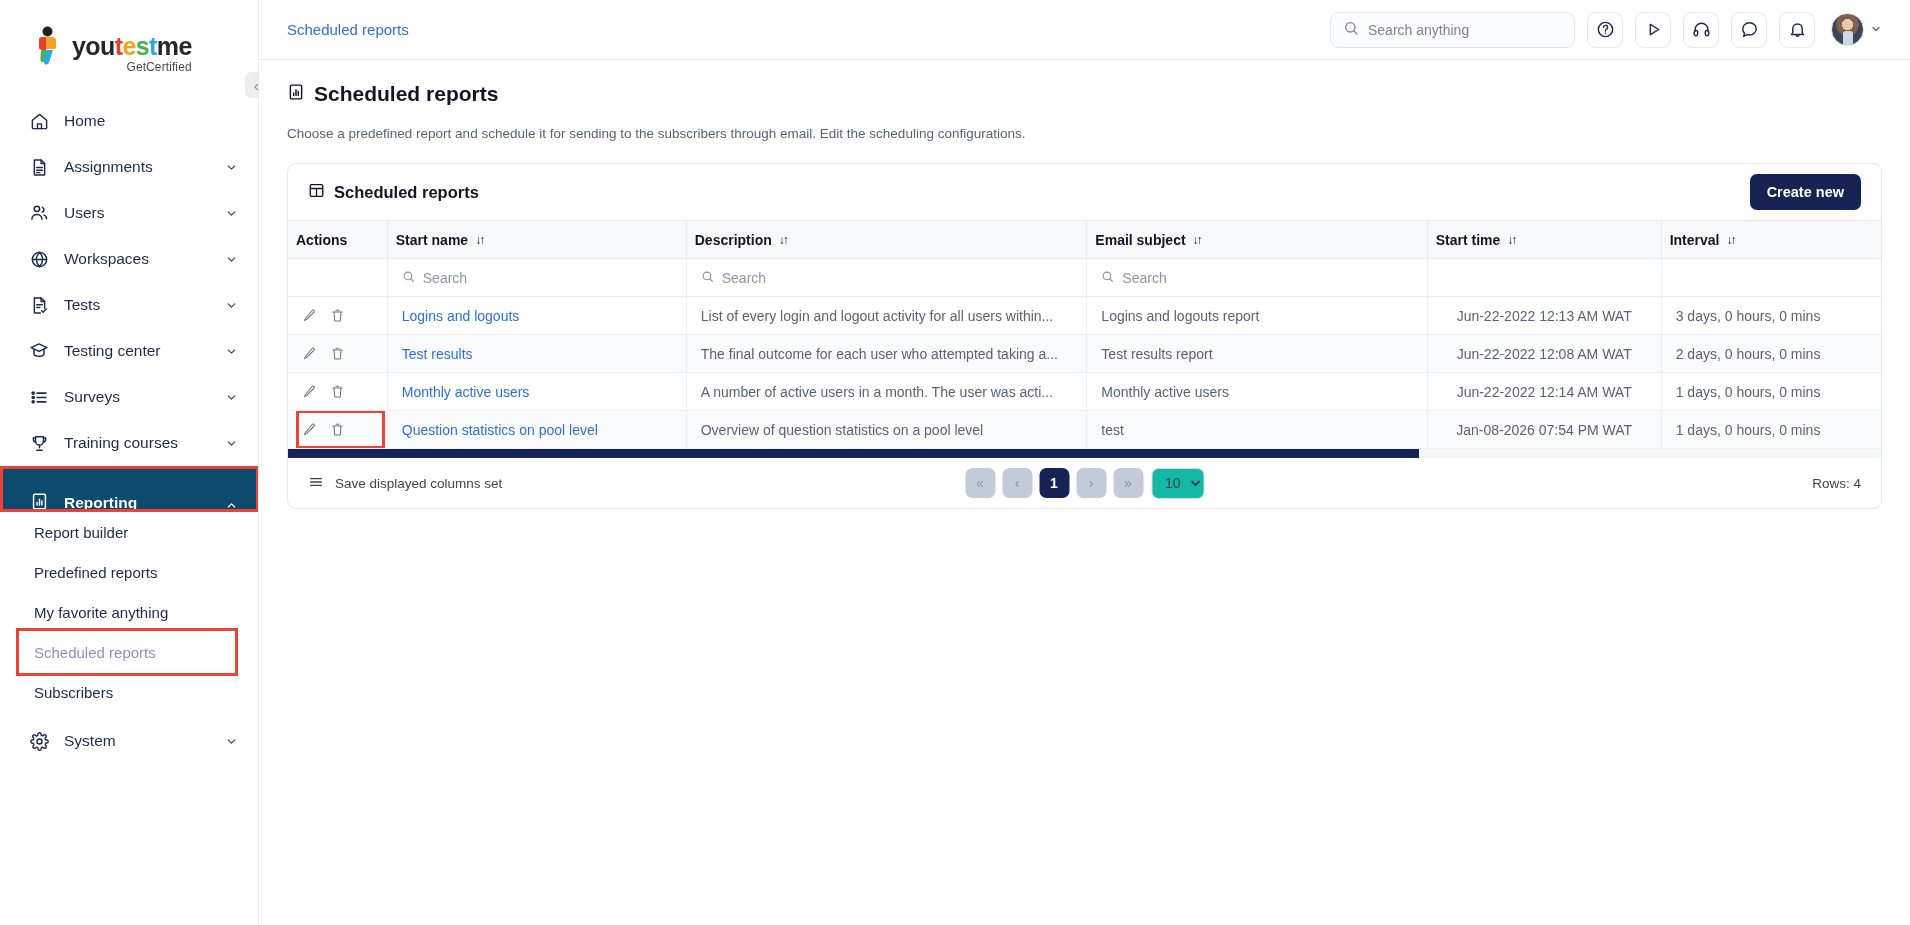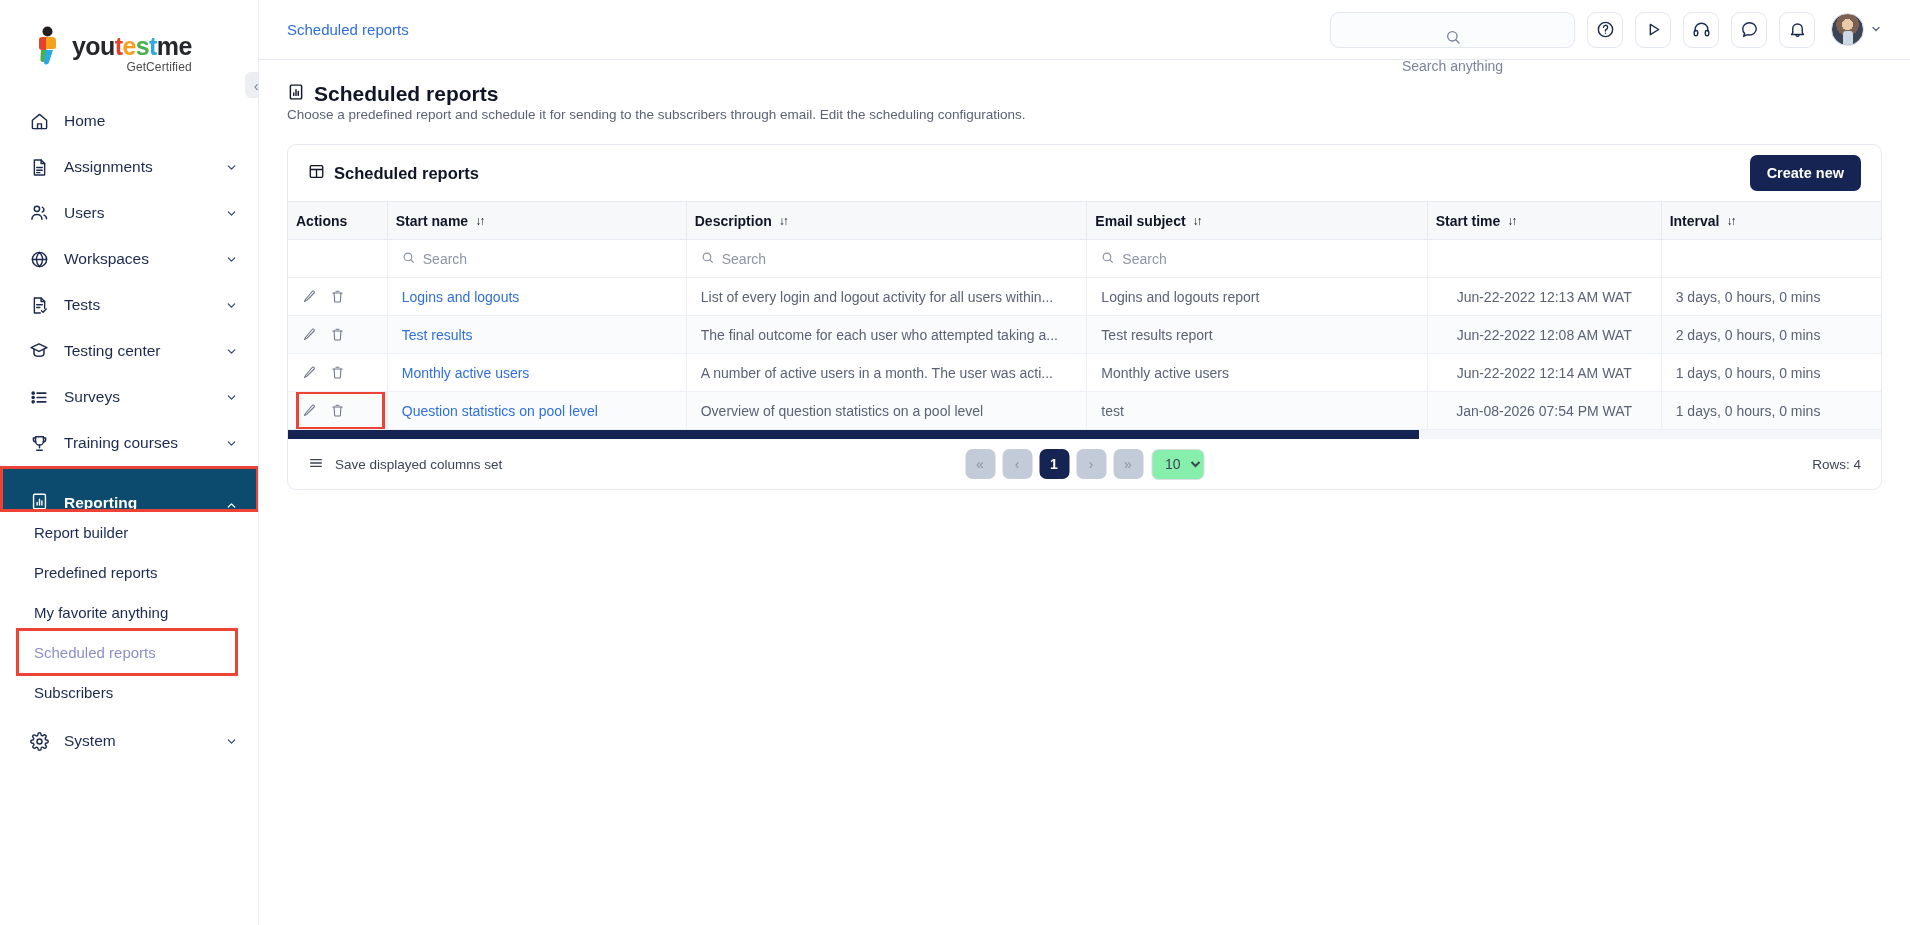--- a/index.html
+++ b/index.html
@@ -103,21 +103,21 @@
   }
   .breadcrumb {
     font-size: 15px; color: #2f6fdd; cursor: pointer;
   }
   .topbar-right {
     margin-left: auto; display: flex; align-items: center; gap: 12px;
   }
   .searchbox {
     width: 245px; height: 36px; border: 1px solid #e3e7ee;
     border-radius: 9px; background: #fbfcfd;
-    display: flex; align-items: center; padding: 16px 12px; gap: 9px; flex-direction: column;
+    display: flex; align-items: center; padding: 4px 12px; gap: 9px;
   }
   .searchbox .ph { font-size: 14px; color: #7b8496; }
   .icon-btn {
     width: 36px; height: 36px; border: 1px solid #e3e7ee;
     border-radius: 9px; background: #fff;
     display: flex; align-items: center; justify-content: center;
     color: #1b2a4e; cursor: pointer;
   }
   .avatar-wrap { display: flex; align-items: center; gap: 6px; margin-left: 4px; cursor: pointer; }
   .avatar {
@@ -129,21 +129,21 @@
     content: ""; position: absolute; left: 50%; top: 56%;
     transform: translateX(-50%); width: 10px; height: 14px;
     background: #cfd8e6; border-radius: 3px 3px 0 0;
   }
   .caret-small { color: #5b6477; font-size: 11px; }
 
   
   .page { padding: 22px 28px 0 28px; }
   .page-title-row { display: flex; align-items: center; gap: 9px; }
   .page-title { font-size: 21px; font-weight: 700; color: #101626; }
-  .page-desc { margin-top: 1px; font-size: 13.5px; color: #5a6273; }
+  .page-desc { margin-top: 20px; font-size: 13.5px; color: #5a6273; }
 
   .card {
     margin-top: 22px; border: 1px solid #e6e9ef; border-radius: 9px;
     background: #fff; overflow: hidden;
   }
   .card-head {
     height: 56px; display: flex; align-items: center;
     padding: 0 20px; gap: 9px;
   }
   .card-title { font-size: 16.5px; font-weight: 700; color: #101626; }
@@ -205,21 +205,21 @@
   .pg {
     width: 30px; height: 30px; border-radius: 7px;
     background: #c3cbd8; color: #8a93a3;
     display: flex; align-items: center; justify-content: center;
     font-size: 14px; cursor: pointer; border: none;
     font-family: "Liberation Sans", sans-serif;
   }
   .pg.current { background: #152452; color: #fff; font-weight: 700; }
   .page-size {
     margin-left: 1px; height: 31px; border: 1px solid #d8dde6;
-    border-radius: 7px; background: #86efac; color: #3d4453;
+    border-radius: 7px; background: #14b8a6; color: #3d4453;
     font-size: 14px; padding: 0 6px 0 9px; cursor: pointer;
     font-family: "Liberation Sans", sans-serif;
   }
   .rows-count { margin-left: auto; font-size: 13.5px; color: #3d4453; }
 </style>
 </head>
 <body>
 
 <aside class="sidebar">
 

